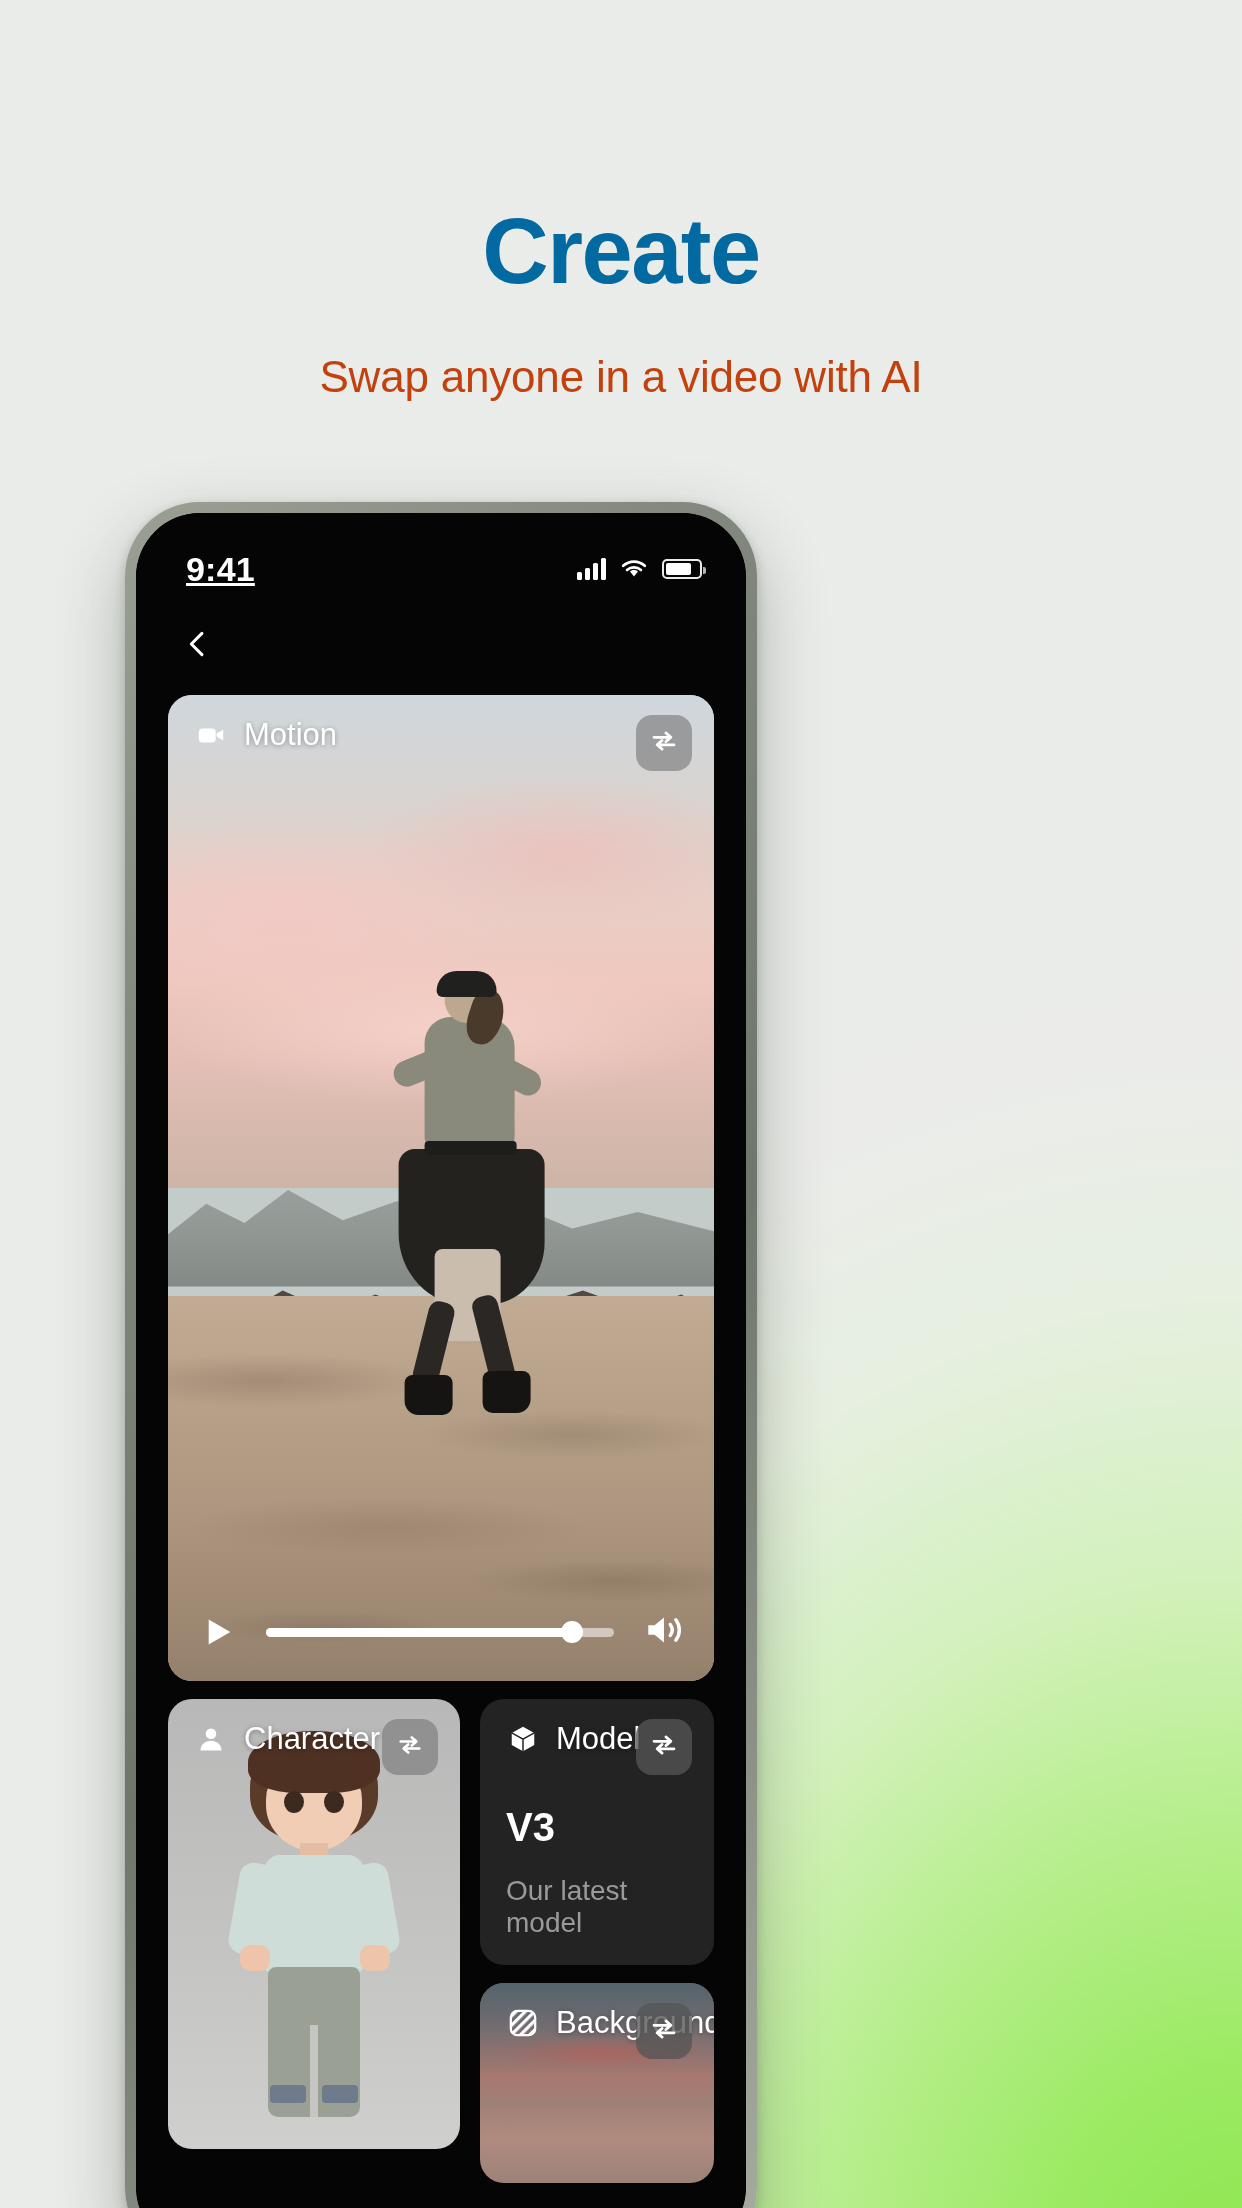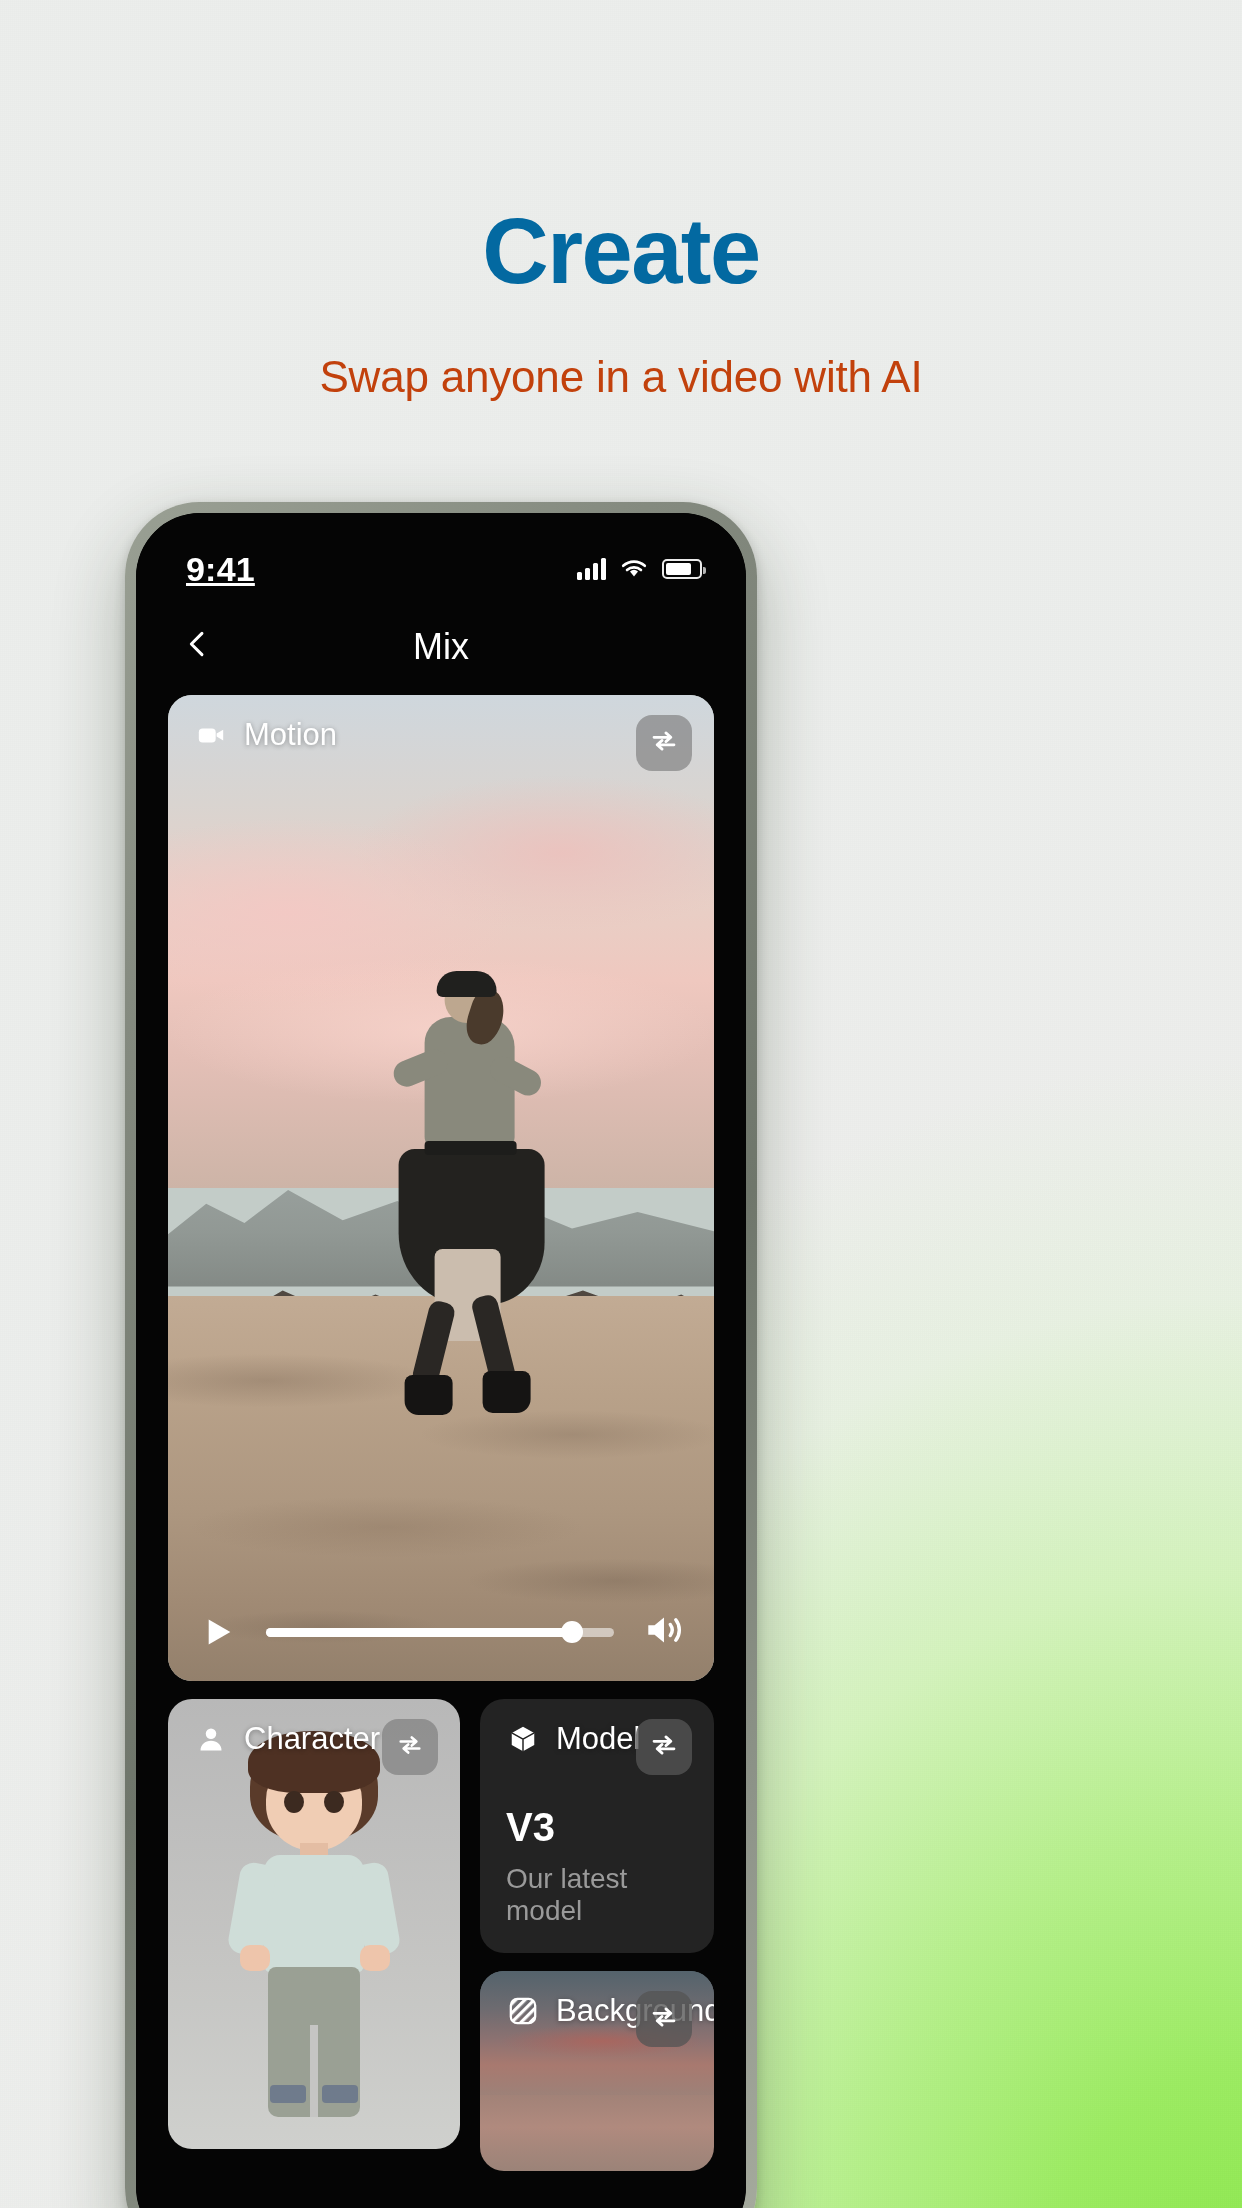--- a/index.html
+++ b/index.html
@@ -202,21 +202,21 @@
   #char-figure .c-arm-r { position:absolute; left:144px; top:130px; width:36px; height:92px; background:#cfddd8; border-radius:14px; transform:rotate(-10deg); }
   #char-figure .c-hand-l { position:absolute; left:26px; top:212px; width:30px; height:26px; background:#eec5ab; border-radius:10px; }
   #char-figure .c-hand-r { position:absolute; left:146px; top:212px; width:30px; height:26px; background:#eec5ab; border-radius:10px; }
   #char-figure .c-pants { position:absolute; left:54px; top:234px; width:92px; height:150px; background:#9aa094; border-radius:8px 8px 10px 10px; }
   #char-figure .c-gap { position:absolute; left:96px; top:292px; width:8px; height:92px; background:#c5c5c3; }
   #char-figure .c-cuff-l { position:absolute; left:56px; top:352px; width:36px; height:18px; background:#6f7b8c; border-radius:4px; }
   #char-figure .c-cuff-r { position:absolute; left:108px; top:352px; width:36px; height:18px; background:#6f7b8c; border-radius:4px; }
 
   #model-card { background:#232323; padding:22px 26px 26px; min-height:238px; }
   #model-name { color:#fff; font-size:40px; font-weight:600; margin-top:84px; }
-  #model-desc { color:#9a9a9a; font-size:28px; margin-top:13px; }
+  #model-desc { color:#9a9a9a; font-size:28px; margin-top:25px; }
 
   #background-card { height:200px; background:linear-gradient(180deg,#5e6d75 0%, #77777a 30%, #9e8076 58%, #b08a7e 78%, #9b8378 100%); }
   #bg-card-art { position:absolute; inset:0; }
   #bg-card-art .bsky { position:absolute; left:0; right:0; top:0; height:62%;
     background:linear-gradient(180deg,#54636c 0%, #6d6b70 30%, #8d7271 56%, #a8796f 76%, #9d8178 100%); }
   #bg-card-art .bstreak { position:absolute; left:0; right:0; top:22%; height:26%;
     background:radial-gradient(60% 44% at 52% 50%, rgba(190,92,80,.55), rgba(190,92,80,0) 72%); }
 </style>
 </head>
 <body>
@@ -254,21 +254,20 @@
             </span>
         </div>
       </div>
 
       <div id="navbar">
         <div id="back-btn">
           <svg viewBox="0 0 24 24" width="34" height="34">
               <path d="M15.5 4.5L8 12l7.5 7.5" stroke="#fff" stroke-width="2.1" fill="none" stroke-linecap="round" stroke-linejoin="round"></path>
             </svg>
         </div>
-        <div id="nav-title">Mix</div>
       </div>
 
       <div id="content">
 
         <div id="motion-card" class="card">
           <div id="motion-photo">
             <div class="sky"></div>
             <div class="clouds"></div>
             <div class="mountains"></div>
             <div class="brush"></div>

